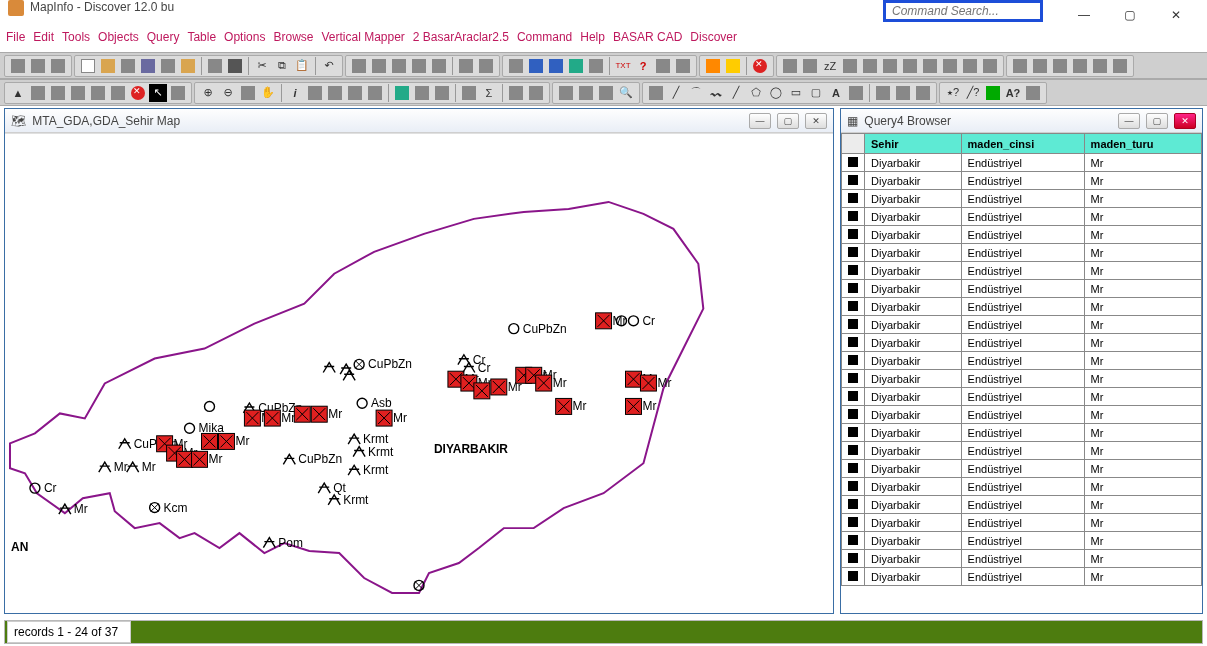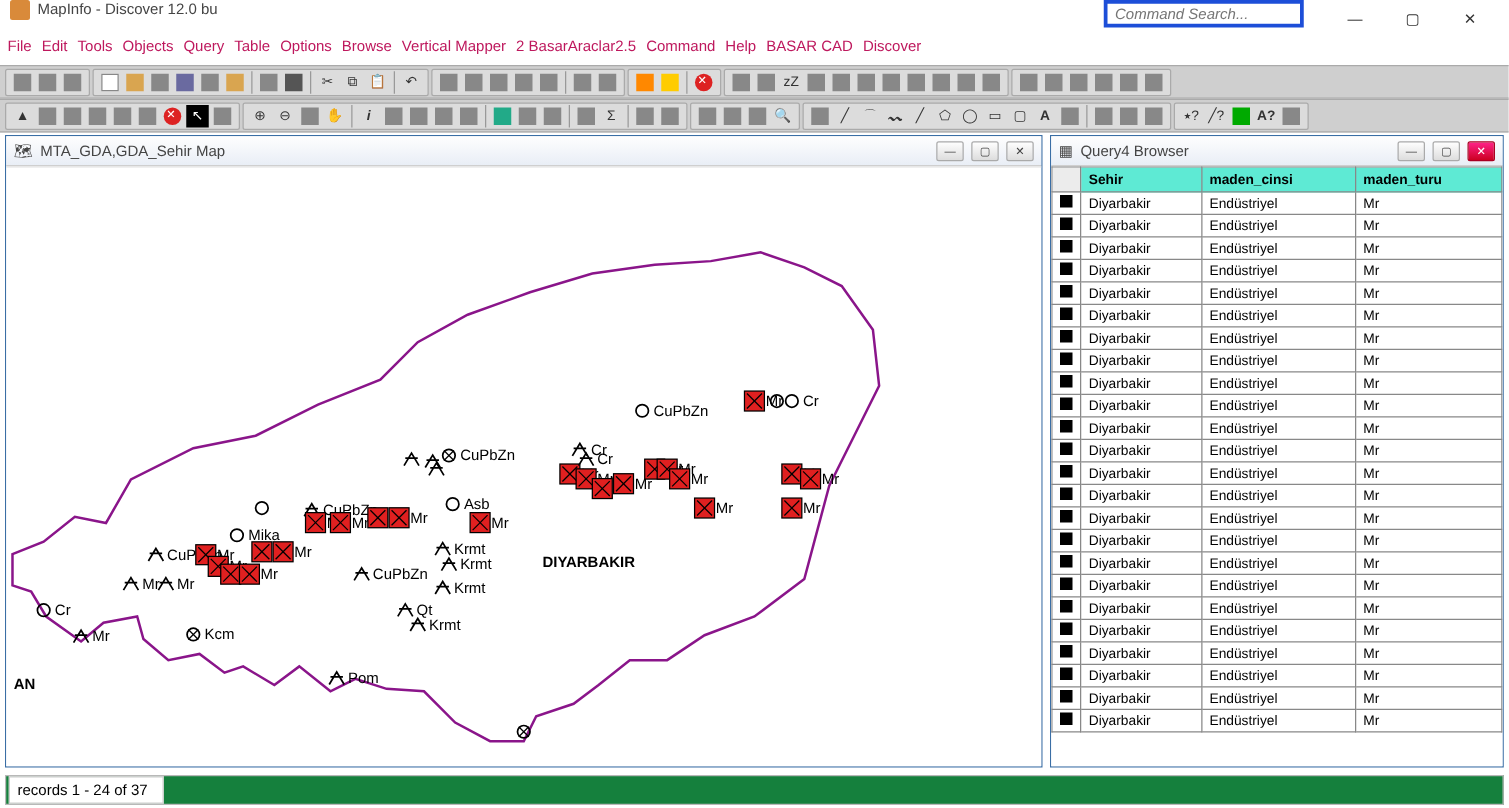--- a/index.html
+++ b/index.html
@@ -53,21 +53,21 @@
 
 .browser-table { width: 100%; border-collapse: collapse; }
 .browser-table th { background: #5eead4; border: 1px solid #888; padding: 2px 6px; text-align: left; font-weight: bold; font-size: 11px; height: 20px;}
 .browser-table td { border: 1px solid #888; padding: 1px 6px; font-size: 11px; height: 18px; }
 .row-sq { width: 14px; text-align: center; }
 .row-sq span { display: inline-block; width: 10px; height: 10px; background: #000; }
 .browser-scroll { overflow-y: scroll; overflow-x: scroll; height: calc(100% - 0px); }
 th.row-sq { background: #ececec; }
 
 
-.statusbar { position: absolute; left: 4px; right: 4px; bottom: 2px; height: 24px; border: 1px solid #b8b8b8; display: flex; align-items: center; background: #15803d; }
+.statusbar { position: absolute; left: 4px; right: 4px; bottom: 2px; height: 24px; border: 1px solid #b8b8b8; display: flex; align-items: center; background: #4d7c0f; }
 .statusbar .cell { border-right: 1px solid #ccc; padding: 2px 12px 2px 6px; background: #fff; height: 100%; display: flex; align-items: center; border: 1px solid #ccc; margin: 2px;}
 
 
 .glyph { font-size: 12px; line-height: 1; }
 
 </style>
 </head>
 <body>
 
 <div class="titlebar">
@@ -160,20 +160,46 @@
     <div class="tb-btn">
         <span class="ico ico-sq"></span>
       </div>
     <div class="tb-btn">
         <span class="ico ico-sq"></span>
       </div>
     <div class="tb-btn">
         <span class="ico ico-sq"></span>
       </div>
     <div class="tb-sep"></div>
+    <div class="tb-btn">
+        <span class="ico ico-sq"></span>
+      </div>
+    <div class="tb-btn">
+        <span class="ico ico-sq"></span>
+      </div>
+  </div>
+  <div class="tb-group">
+    <div class="tb-btn">
+        <span class="ico ico-sq"></span>
+      </div>
+    <div class="tb-btn">
+        <span class="ico ico-blue"></span>
+      </div>
+    <div class="tb-btn">
+        <span class="ico ico-blue"></span>
+      </div>
+    <div class="tb-btn">
+        <span class="ico ico-green"></span>
+      </div>
+    <div class="tb-btn">
+        <span class="ico ico-sq"></span>
+      </div>
+    <div class="tb-sep"></div>
+    <div class="tb-btn" style="color:#c00;font-size:8px">TXT</div>
+    <div class="tb-btn" style="color:#c00;font-weight:bold">?</div>
     <div class="tb-btn">
         <span class="ico ico-sq"></span>
       </div>
     <div class="tb-btn">
         <span class="ico ico-sq"></span>
       </div>
   </div>
   <div class="tb-group">
     <div class="tb-btn">
         <span class="ico" style="background:#f80"></span>

